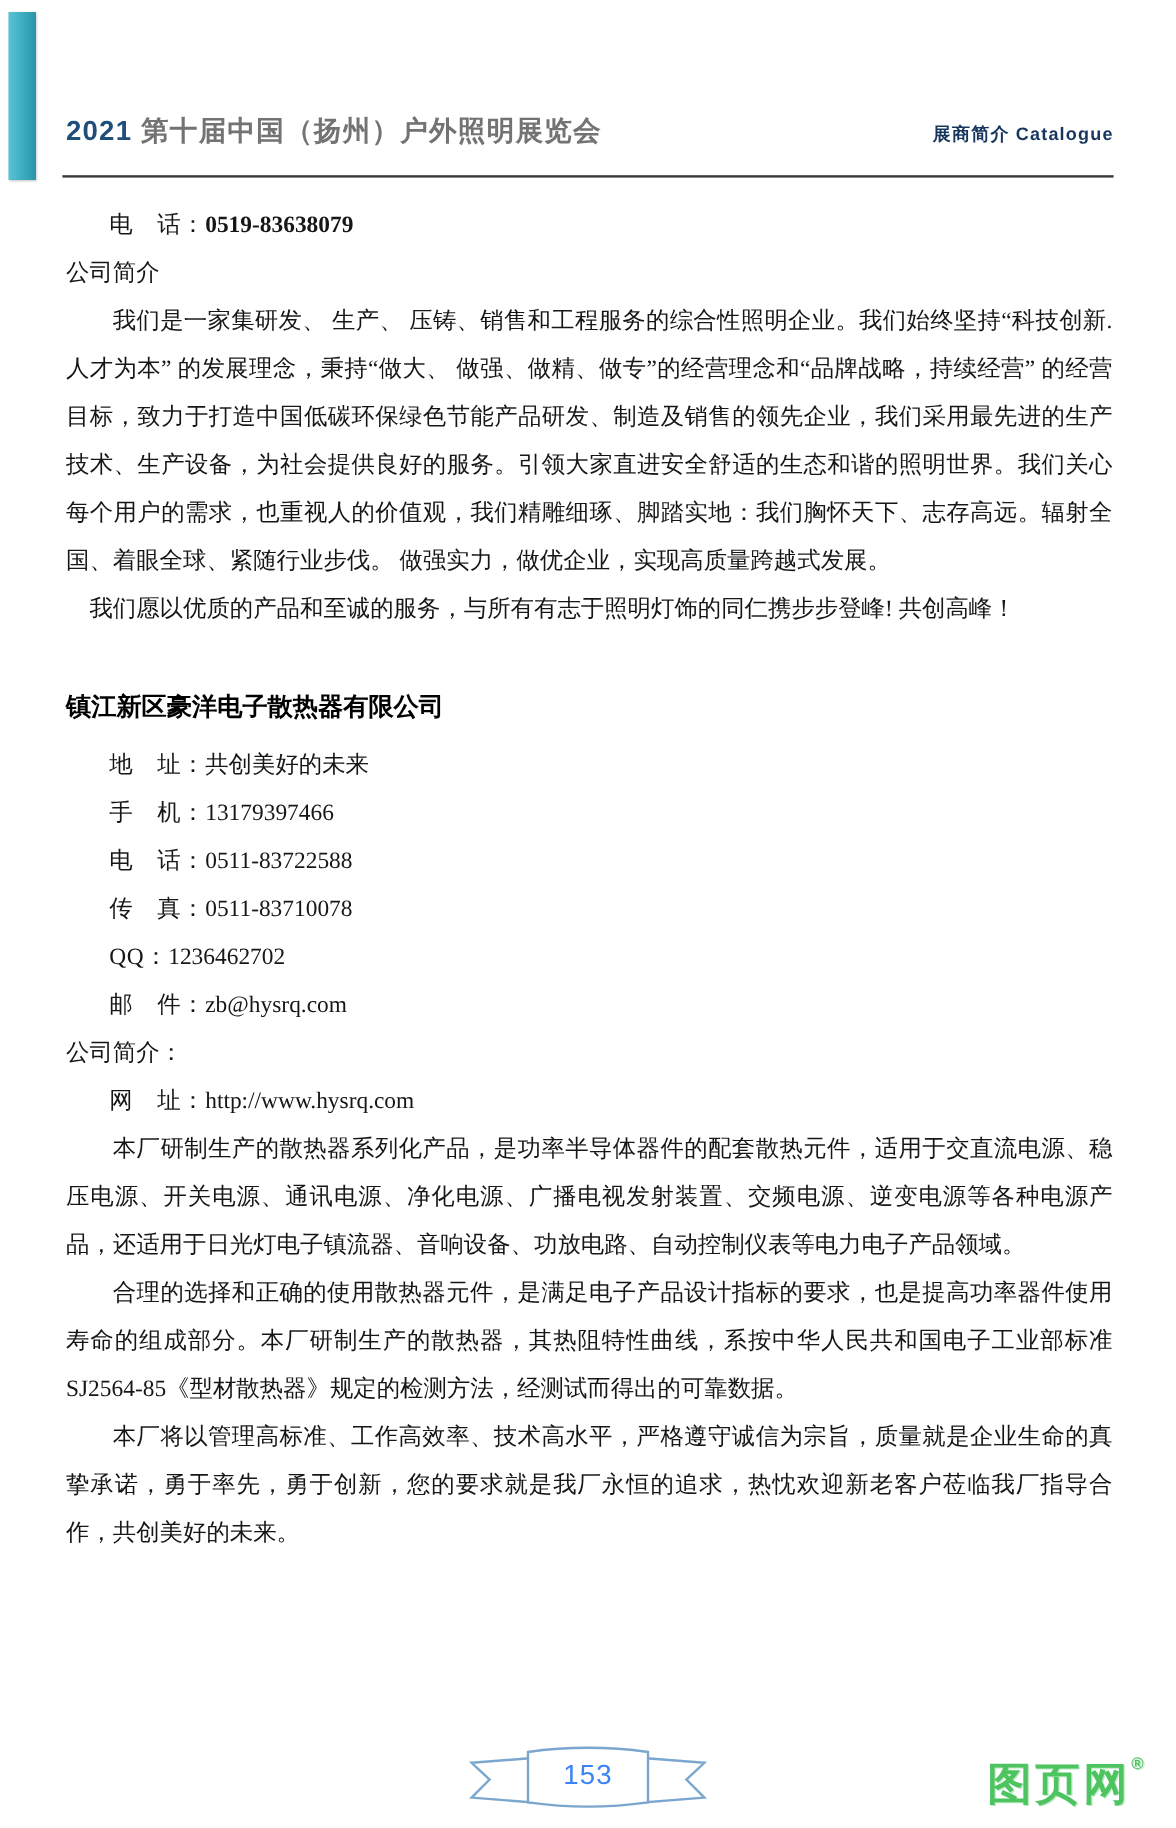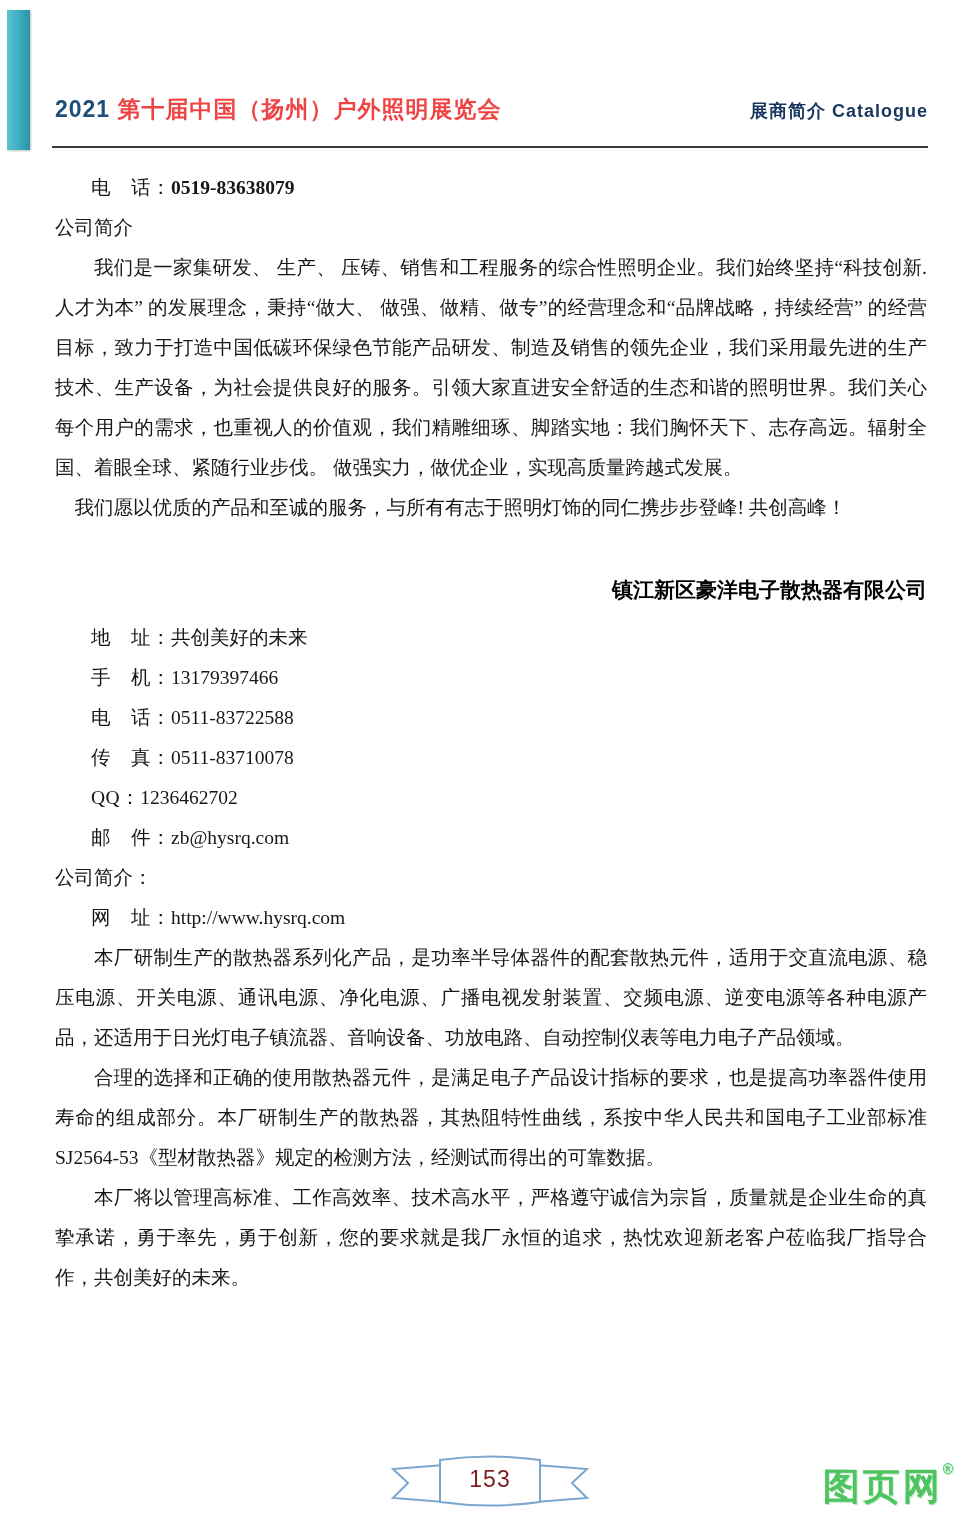--- a/index.html
+++ b/index.html
@@ -21,22 +21,22 @@
   }
 
   
   .header {
     position:absolute; left:55px; right:52px; top:94px;
     display:flex; justify-content:space-between; align-items:baseline;
     font-family:"Liberation Sans","DejaVu Sans",sans-serif;
     font-weight:bold; font-size:23px; letter-spacing:1px;
   }
   .header .year { color:#1f4e79; }
-  .header .title-rest { color:#ef4444; }
-  .header-right { color:#17365d; font-size:18px; }
+  .header .title-rest { color:#737373; }
+  .header-right { color:#17365d; font-size:15px; }
   .header-rule {
     position:absolute; left:52px; right:52px; top:146px;
     border-top:2px solid #3a3a3a;
   }
 
   
   .content {
     position:absolute; left:55px; right:53px; top:168px;
     font-size:19.5px; line-height:40px; color:#161616;
   }
@@ -45,36 +45,35 @@
   .para { line-height:40px; }
   .justify { text-align:justify; }
   .indent2 { text-indent:2em; }
   .indent1 { text-indent:1em; }
 
   .company-heading {
     font-weight:bold; font-size:21px; line-height:40px;
     margin-top:42px; margin-bottom:8px;
     font-family:"Liberation Sans","DejaVu Sans",sans-serif;
     color:#000;
-    text-align:right;
   }
   .c-label { letter-spacing:0.5px;margin-left:36px; }
   .c-value { font-family:"Liberation Serif","DejaVu Serif",serif; }
 
   
   .footer-ribbon {
     position:absolute; left:50%; transform:translateX(-50%);
     top:1452px; width:220px; height:58px;
   }
   .footer-ribbon svg { position:absolute; inset:0; }
   .page-num {
     position:absolute; left:0; right:0; top:14px;
     text-align:center;
     font-family:"Liberation Sans","DejaVu Sans",sans-serif;
-    font-size:23px; color:#7f1d1d; letter-spacing:1px;
+    font-size:23px; color:#3b82f6; letter-spacing:1px;
   }
 
   
   .watermark {
     position:absolute; right:24px; top:1462px;
     font-family:"Liberation Sans","DejaVu Sans",sans-serif;
     font-weight:bold; font-size:37px; letter-spacing:3px;
     color:#3fbf53; opacity:.92;
     text-shadow:1px 1px 0 #b8e8c0;
   }
@@ -126,21 +125,21 @@
     <div class="line">
       <span class="c-label">邮　件：</span><span class="c-value">zb@hysrq.com</span>
     </div>
     <div class="line">公司简介：</div>
 
     <div class="line">
       <span class="c-label">网　址：</span><span class="c-value">http://www.hysrq.com</span>
     </div>
 
     <p class="para justify indent2">本厂研制生产的散热器系列化产品，是功率半导体器件的配套散热元件，适用于交直流电源、稳压电源、开关电源、通讯电源、净化电源、广播电视发射装置、交频电源、逆变电源等各种电源产品，还适用于日光灯电子镇流器、音响设备、功放电路、自动控制仪表等电力电子产品领域。</p>
-    <p class="para justify indent2">合理的选择和正确的使用散热器元件，是满足电子产品设计指标的要求，也是提高功率器件使用寿命的组成部分。本厂研制生产的散热器，其热阻特性曲线，系按中华人民共和国电子工业部标准 SJ2564-53《型材散热器》规定的检测方法，经测试而得出的可靠数据。</p>
+    <p class="para justify indent2">合理的选择和正确的使用散热器元件，是满足电子产品设计指标的要求，也是提高功率器件使用寿命的组成部分。本厂研制生产的散热器，其热阻特性曲线，系按中华人民共和国电子工业部标准 SJ2564-85《型材散热器》规定的检测方法，经测试而得出的可靠数据。</p>
     <p class="para justify indent2">本厂将以管理高标准、工作高效率、技术高水平，严格遵守诚信为宗旨，质量就是企业生命的真挚承诺，勇于率先，勇于创新，您的要求就是我厂永恒的追求，热忱欢迎新老客户莅临我厂指导合作，共创美好的未来。</p>
 
   </main>
 
   <div class="footer-ribbon">
     <svg width="220" height="58" viewBox="0 0 220 58">
 
       <path d="M64 13 L13 17 L28 31 L13 46 L64 50 Z" fill="#ffffff" stroke="#7ba7cf" stroke-width="2"></path>
 
       <path d="M156 13 L207 17 L192 31 L207 46 L156 50 Z" fill="#ffffff" stroke="#7ba7cf" stroke-width="2"></path>

